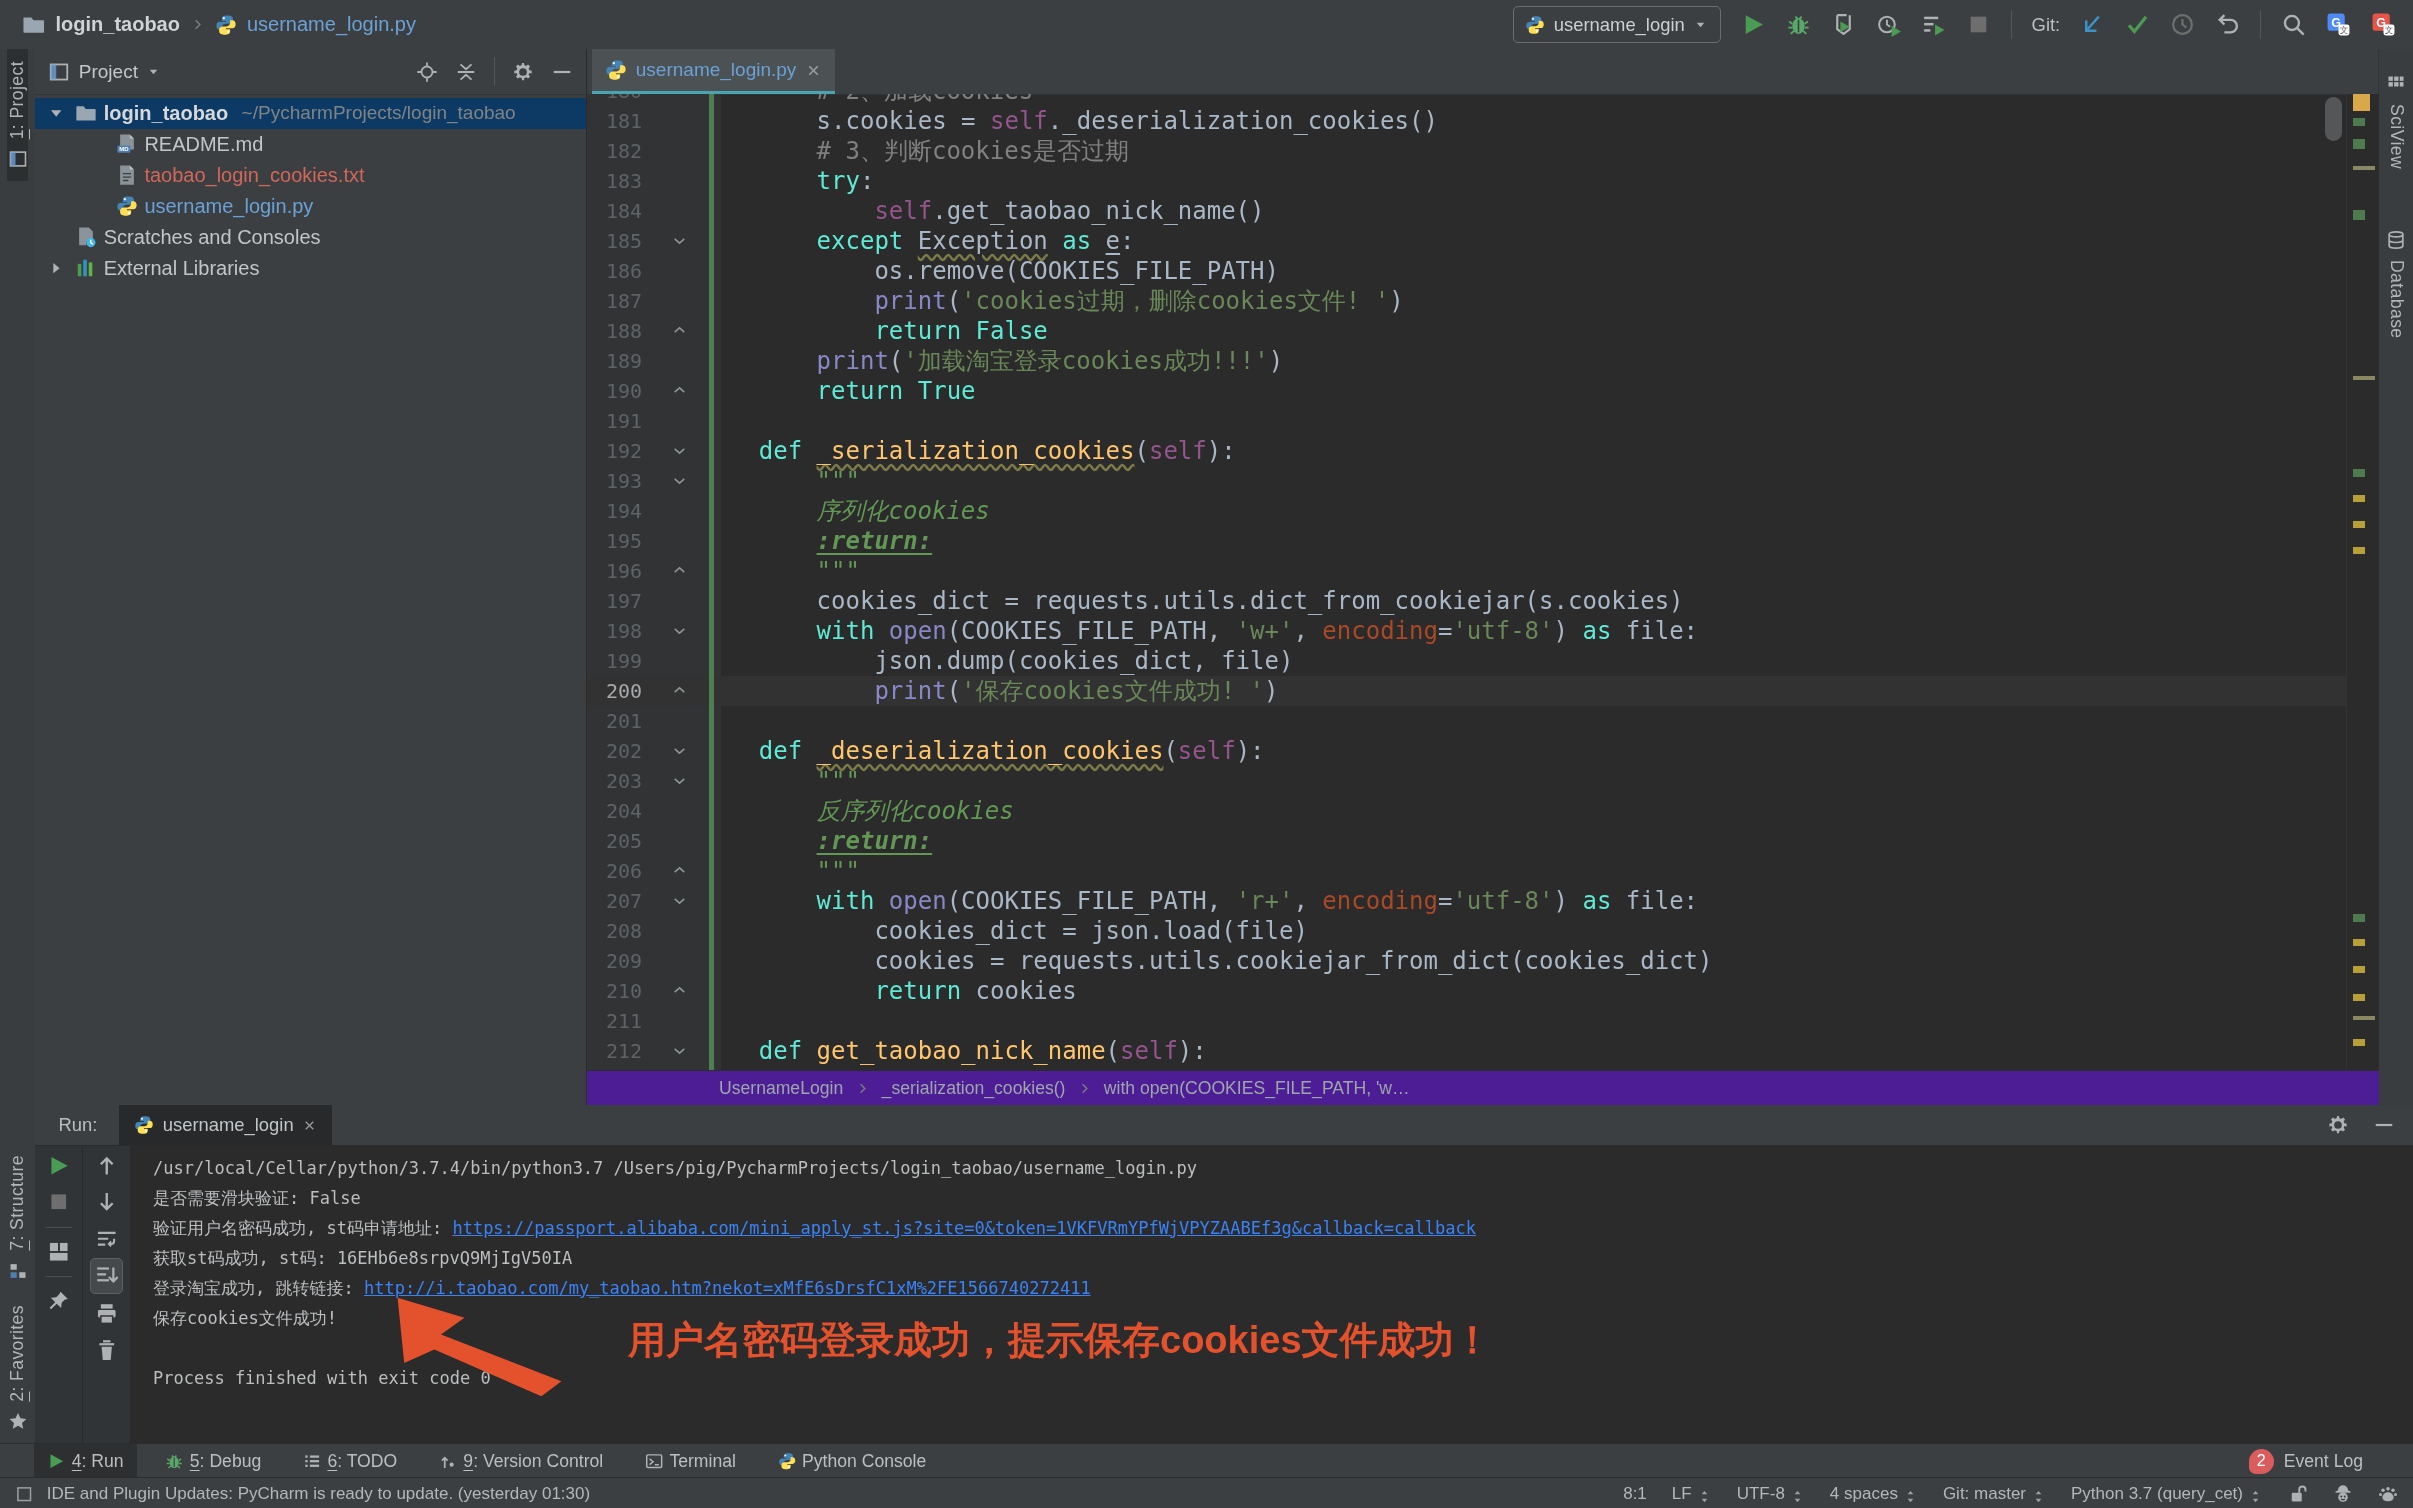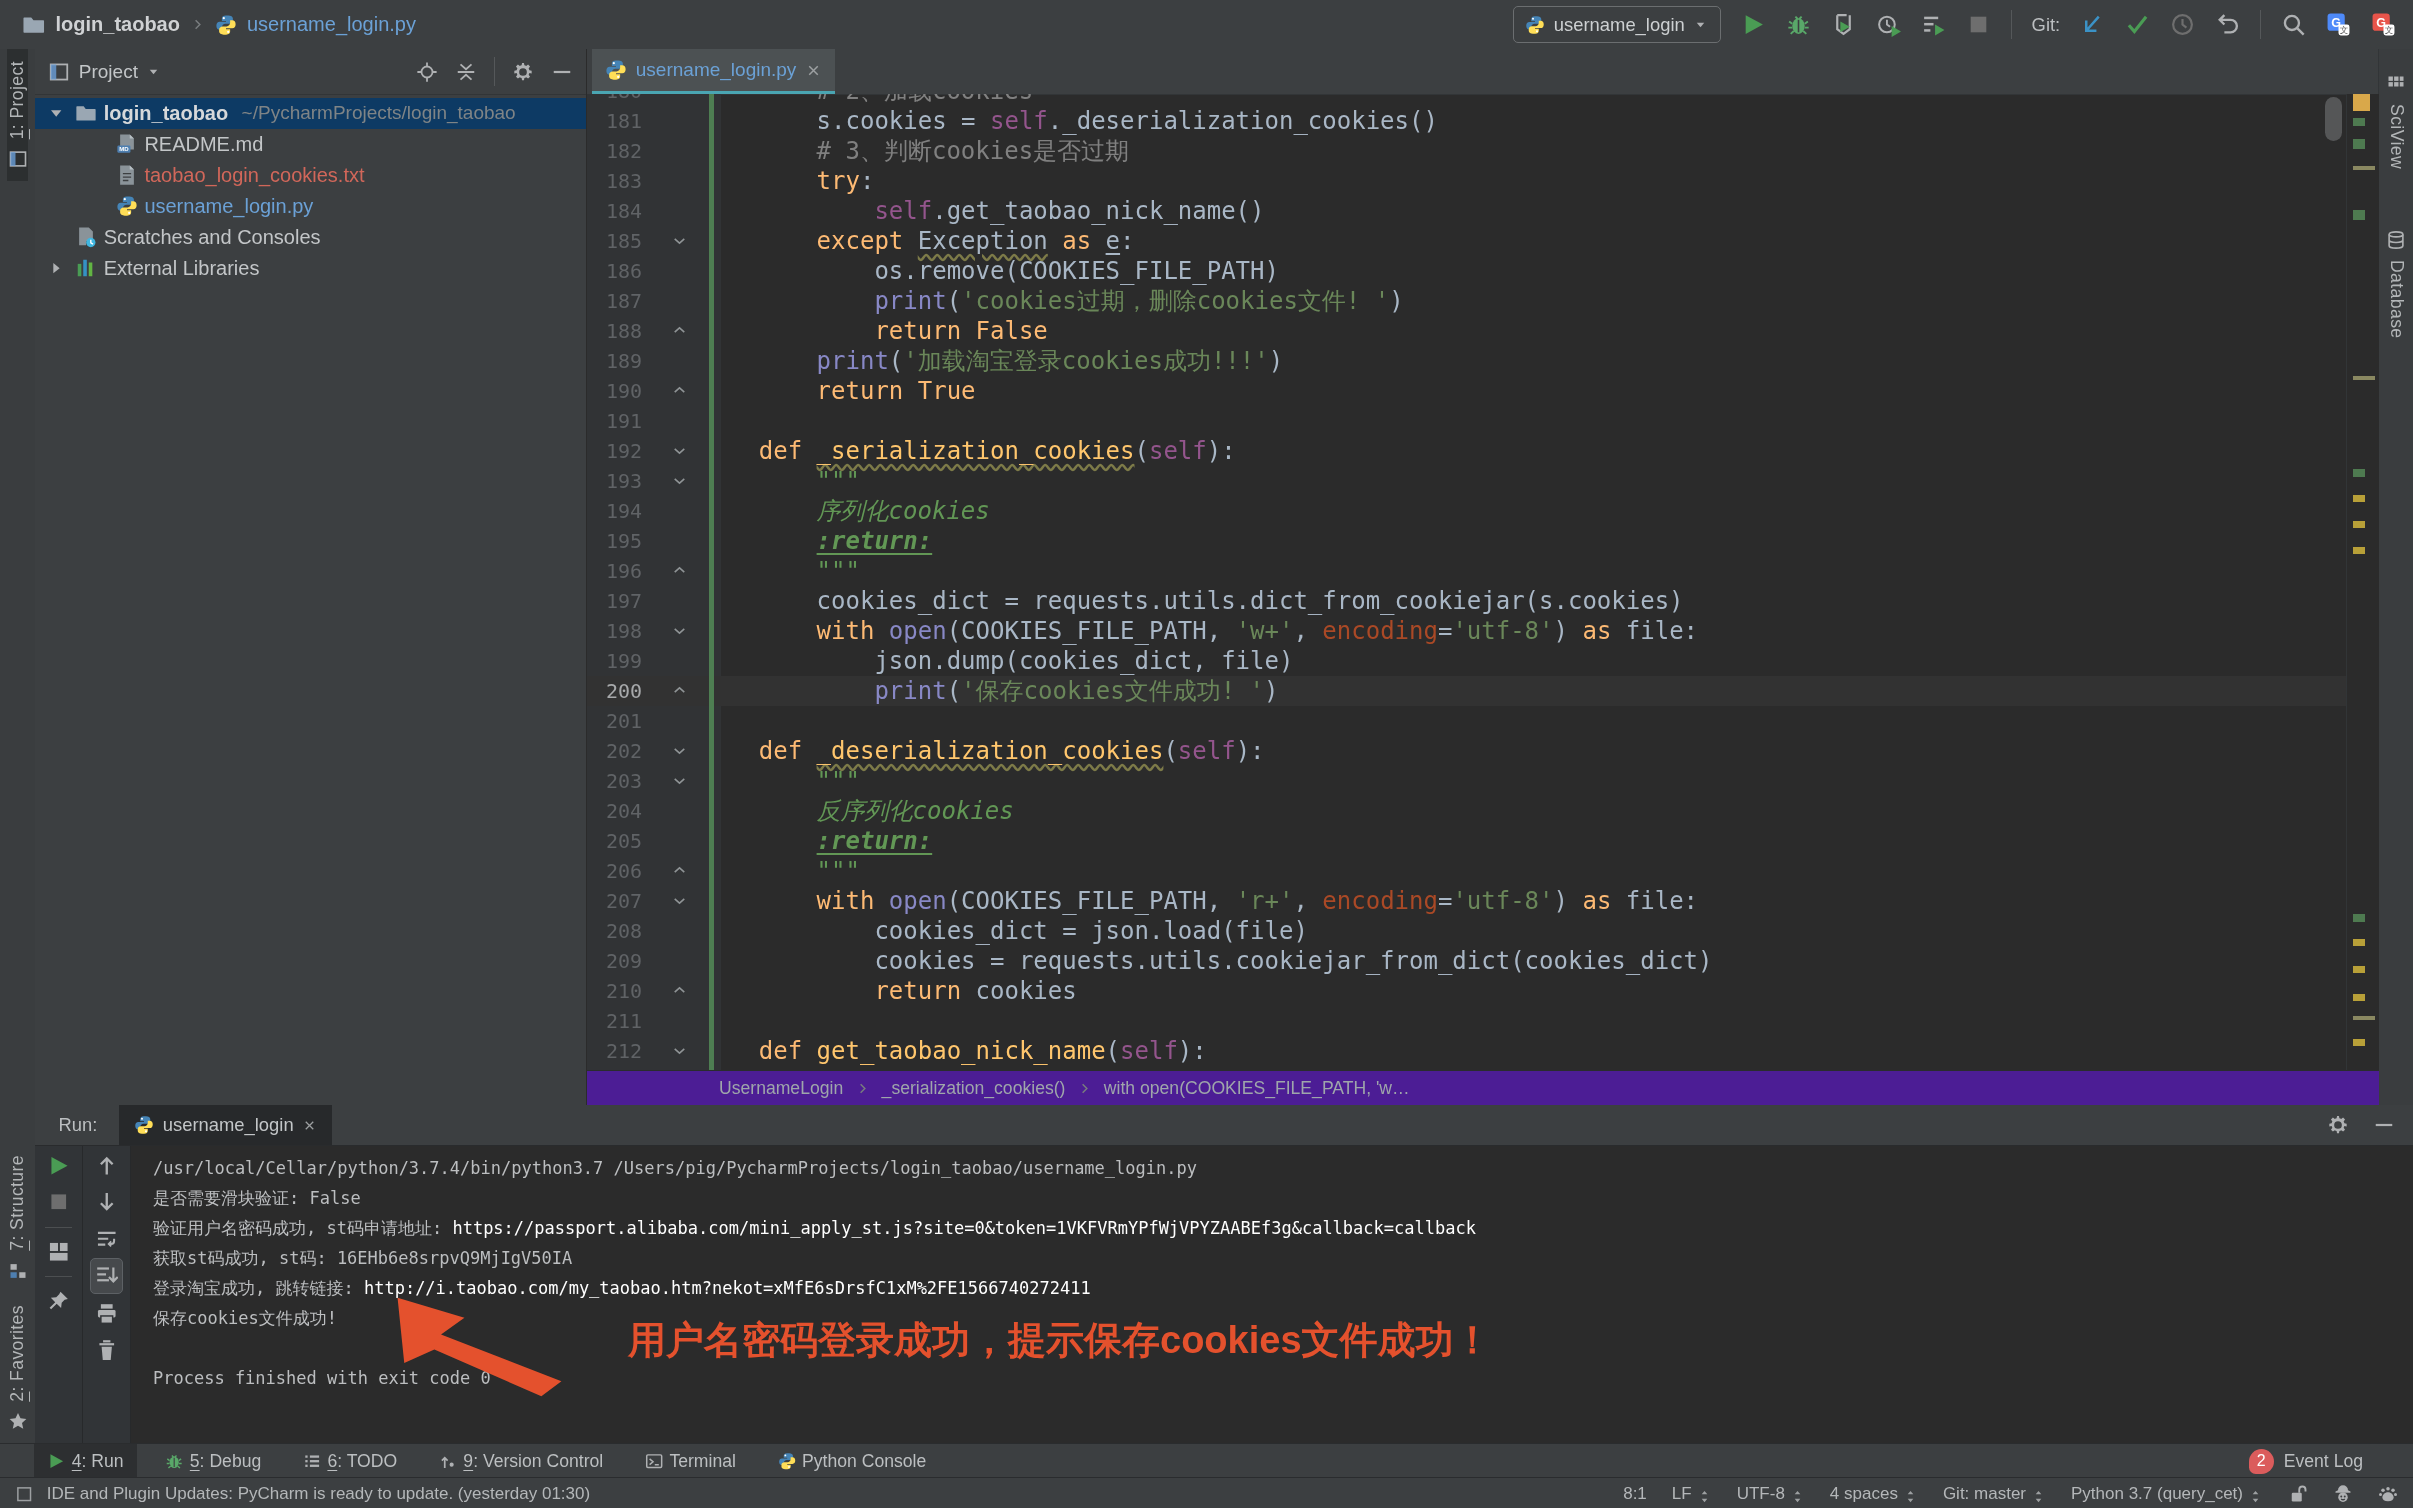--- a/index.html
+++ b/index.html
@@ -56,21 +56,21 @@
   .codearea{position:absolute;left:0;top:45px;right:0;height:977px;overflow:hidden;}
   .gutterbg{position:absolute;left:0;top:0;bottom:0;width:134px;background:#313335;z-index:1;}
   .vcsbar{position:absolute;left:122px;top:-18.4px;width:5px;height:996px;background:#4e7e52;z-index:3;}
   #code-lines{position:absolute;left:0;top:-18.4px;right:32px;z-index:2;}
   .cline{height:30px;display:flex;}
   .cline.cur{background:#323232;}
   .lnum{width:55px;flex:0 0 55px;text-align:right;color:#606366;font:20px/30px "DejaVu Sans Mono",monospace;}
   .cline.cur .lnum{color:#a7a9ab;}
   .lfold{width:59px;flex:0 0 59px;display:flex;justify-content:flex-end;align-items:center;padding-right:13.4px;box-sizing:border-box;}
   .ltext{white-space:pre;font:24px/30px "DejaVu Sans Mono",monospace;color:#a9b7c6;}
-  .tk-d{color:#a9b7c6}.tk-k{color:#fdba74}.tk-b{color:#8888c6}.tk-s{color:#6a8759}
+  .tk-d{color:#a9b7c6}.tk-k{color:#5eead4}.tk-b{color:#8888c6}.tk-s{color:#6a8759}
   .tk-c{color:#808080}.tk-f{color:#ffc66d}.tk-slf{color:#94558d}.tk-p{color:#aa4926}
   .tk-doc{color:#629755}.tk-di{color:#629755;font-style:italic}
   .tk-dt{color:#629755;font-weight:bold;font-style:italic;text-decoration:underline;text-underline-offset:4.2px;}
   .dec-w{text-decoration:underline wavy #7d7b48;text-underline-offset:5px;}
   .dec-l{text-decoration:underline;text-underline-offset:4.2px;}
   .crumbs{position:absolute;left:0;bottom:0;right:0;height:34px;background:#4c1d95;border-top:0.8px solid #2a2c2e;
           display:flex;align-items:center;padding-left:132px;font-size:17.6px;color:#9fa6ab;gap:11.7px;z-index:6;}
   #error-stripe{position:absolute;right:0;top:0;width:32px;height:977px;background:#2b2b2b;border-left:0.8px solid #323537;z-index:4;}
   .mark{position:absolute;left:5.9px;}
   .sthumb{position:absolute;right:37px;top:3.4px;width:17px;height:44px;background:rgba(164,166,168,.35);border-radius:8.4px;z-index:5;}
@@ -81,21 +81,21 @@
   .runlabel{margin-left:23.5px;font-size:18.4px;color:#bcbfc1;}
   .runtab{margin-left:22px;height:40px;display:flex;align-items:center;gap:8.4px;padding:0 15px;background:#27292b;color:#c3c6c8;font-size:18.4px;box-sizing:border-box;}
   .rh-right{margin-left:auto;display:flex;align-items:center;gap:23.5px;margin-right:18.4px;}
   .runbody{display:flex;height:297px;}
   .rcol{width:47px;flex:0 0 47px;background:#313437;border-right:0.8px solid #27292b;display:flex;
         flex-direction:column;align-items:center;padding-top:8.4px;gap:12.6px;}
   .hsep{width:27px;height:0.8px;background:#4c4f51;}
   .selicon{background:#46494c;border:0.8px solid #5d6165;border-radius:5px;padding:3.4px;margin:-4.2px 0;}
   #console{flex:1;position:relative;padding:6.7px 0 0 22px;}
   .conline{height:30px;font:17px/30px "DejaVu Sans Mono",monospace;color:#bcbec0;white-space:pre;}
-  .clink{color:#ffffff;cursor:pointer;}
+  .clink{color:#3b82f6;text-decoration:underline;cursor:pointer;}
   .annotation{position:absolute;left:593px;top:210px;font-size:38px;font-weight:bold;white-space:nowrap;z-index:7;}
   .arrowsvg{position:absolute;left:359px;top:191px;width:176px;height:102px;z-index:7;}
 
   
   .bottombar{position:absolute;left:0;top:1443px;width:2413px;height:34px;background:#3c3f41;
              border-top:0.8px solid #2a2c2e;display:flex;align-items:center;}
   #tools{display:flex;align-items:center;margin-left:34px;gap:15px;height:34px;}
   .btool{display:flex;align-items:center;gap:6px;font-size:17.6px;color:#bcbfc1;height:34px;padding:0 13.4px;}
   .btool.active{background:#2d2f31;}
   .eventlog{margin-left:auto;margin-right:50px;display:flex;align-items:center;gap:10px;font-size:17.6px;color:#bcbfc1;}

